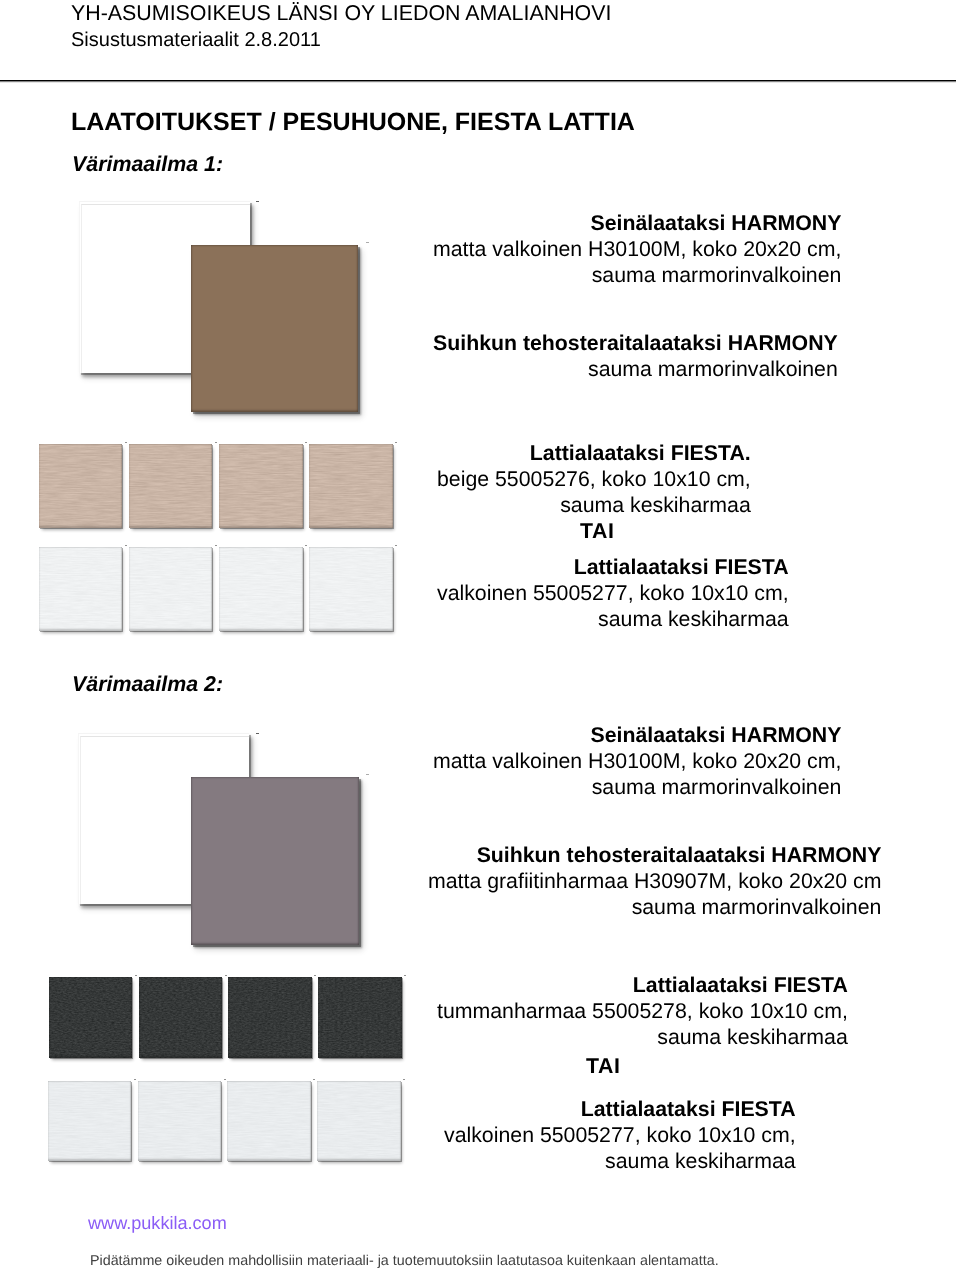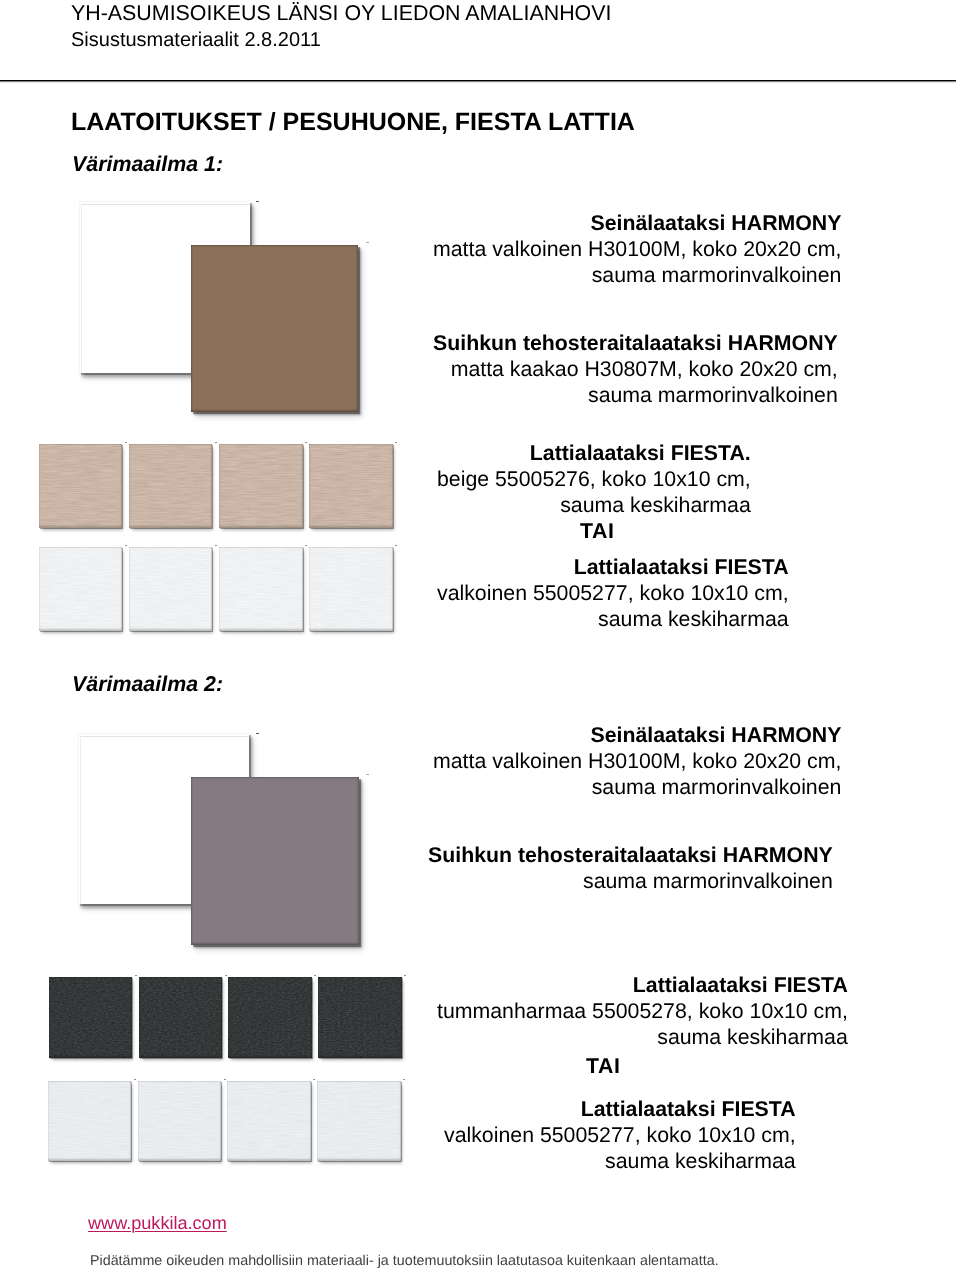--- a/index.html
+++ b/index.html
@@ -65,21 +65,21 @@
   .floor {
     position:absolute; left:0; top:0;
     box-shadow: 1px 1px 0 0 rgba(0,0,0,0.33),
                 2px 3px 3px -1px rgba(0,0,0,0.32);
   }
   .dot { position:absolute; background:#3a3a3a; }
 
   
   #flink {
     left:88px; top:1214px; font-size:18.1px; line-height:1;
-    color:#be185d; text-decoration:underline; text-decoration-thickness:1px; text-underline-offset:2px;
+    color:#8b5cf6; text-decoration-thickness:1px; text-underline-offset:2px;
   }
   #fnote { left:90px; top:1254px; font-size:14.3px; line-height:1; color:#404040; }
 </style>
 </head>
 <body>
 
 <div class="abs" id="hdr-l1">YH-ASUMISOIKEUS LÄNSI OY LIEDON AMALIANHOVI</div>
 <div class="abs" id="hdr-l2">Sisustusmateriaalit 2.8.2011</div>
 <div class="abs" id="rule"></div>
 <div class="abs" id="title">LAATOITUKSET / PESUHUONE, FIESTA LATTIA</div>
@@ -87,21 +87,20 @@
 <div class="abs vmlabel" id="vm1">Värimaailma 1:</div>
 <div class="abs vmlabel" id="vm2">Värimaailma 2:</div>
 
 <div class="abs blk" style="left:433px;top:210px">
   <span class="hd">Seinälaataksi HARMONY</span>
   <span class="ln">matta valkoinen H30100M, koko 20x20 cm,</span>
   <span class="ln">sauma marmorinvalkoinen</span>
 </div>
 <div class="abs blk" style="left:433px;top:330px">
   <span class="hd">Suihkun tehosteraitalaataksi HARMONY</span>
-  <span class="ln">matta kaakao H30807M, koko 20x20 cm,</span>
   <span class="ln">sauma marmorinvalkoinen</span>
 </div>
 <div class="abs blk" style="left:437px;top:440px">
   <span class="hd">Lattialaataksi FIESTA.</span>
   <span class="ln">beige 55005276, koko 10x10 cm,</span>
   <span class="ln">sauma keskiharmaa</span>
 </div>
 <div class="abs tai" style="left:564px;top:521px">TAI</div>
 <div class="abs blk" style="left:437px;top:554px">
   <span class="hd">Lattialaataksi FIESTA</span>
@@ -109,20 +108,21 @@
   <span class="ln">sauma keskiharmaa</span>
 </div>
 
 <div class="abs blk" style="left:433px;top:722px">
   <span class="hd">Seinälaataksi HARMONY</span>
   <span class="ln">matta valkoinen H30100M, koko 20x20 cm,</span>
   <span class="ln">sauma marmorinvalkoinen</span>
 </div>
 <div class="abs blk" style="left:428px;top:842px">
   <span class="hd">Suihkun tehosteraitalaataksi HARMONY</span>
+  <span class="ln">matta grafiitinharmaa H30907M, koko 20x20 cm</span>
   <span class="ln">sauma marmorinvalkoinen</span>
 </div>
 <div class="abs blk" style="left:437px;top:972px">
   <span class="hd">Lattialaataksi FIESTA</span>
   <span class="ln">tummanharmaa 55005278, koko 10x10 cm,</span>
   <span class="ln">sauma keskiharmaa</span>
 </div>
 <div class="abs tai" style="left:570px;top:1056px">TAI</div>
 <div class="abs blk" style="left:444px;top:1096px">
   <span class="hd">Lattialaataksi FIESTA</span>

